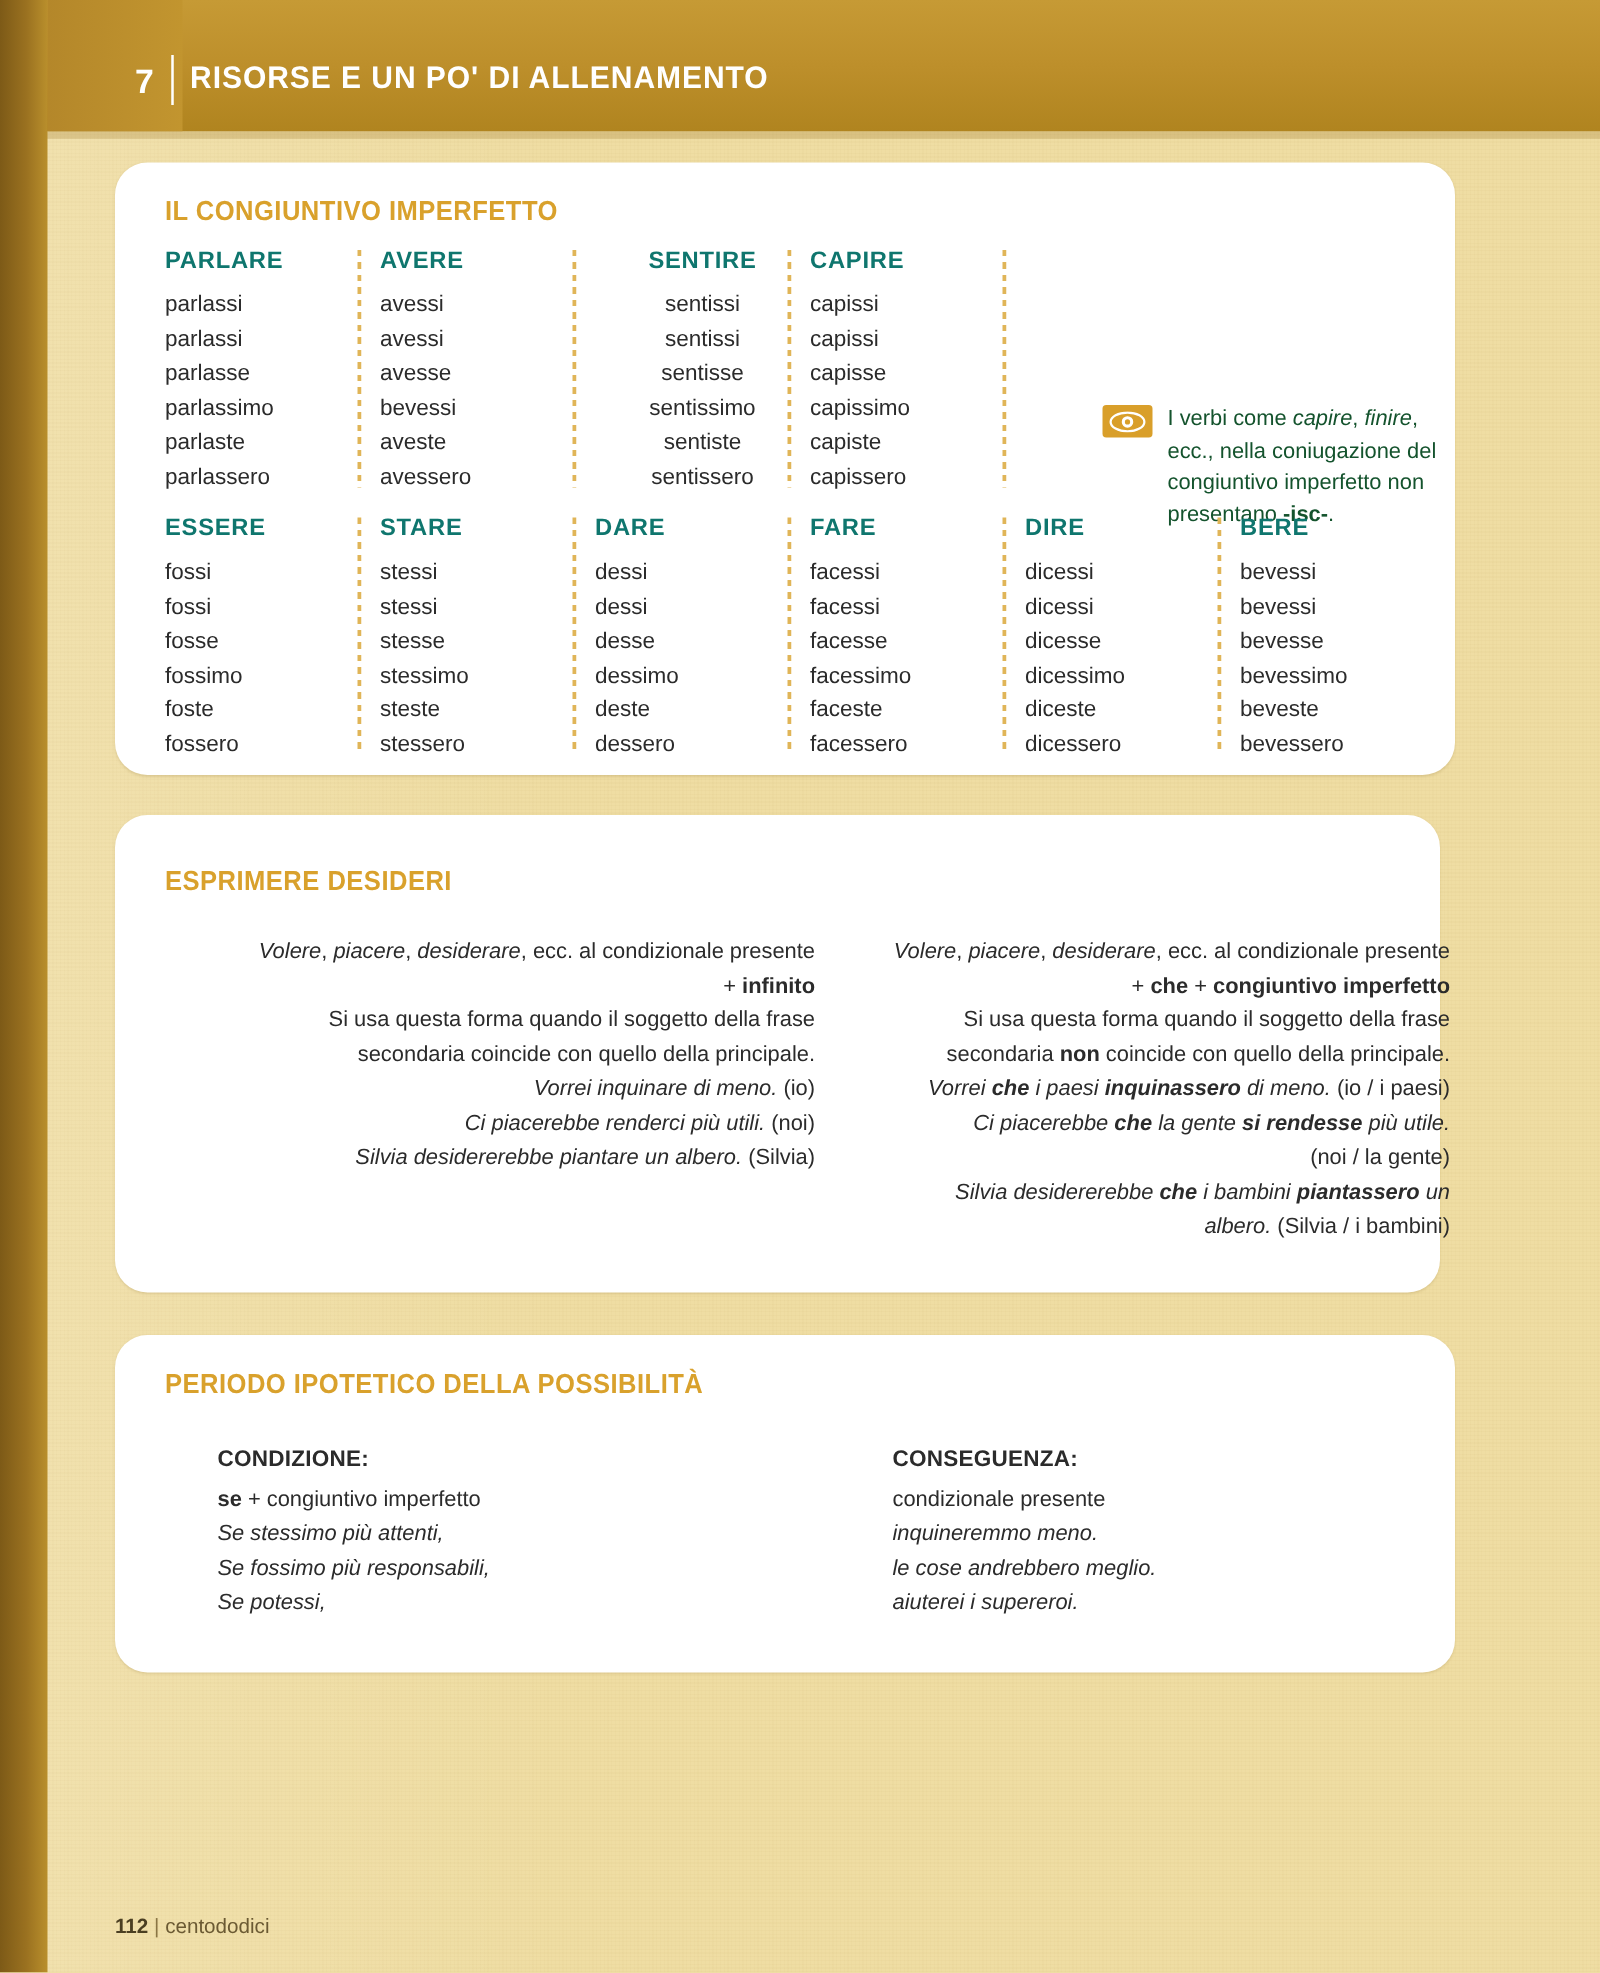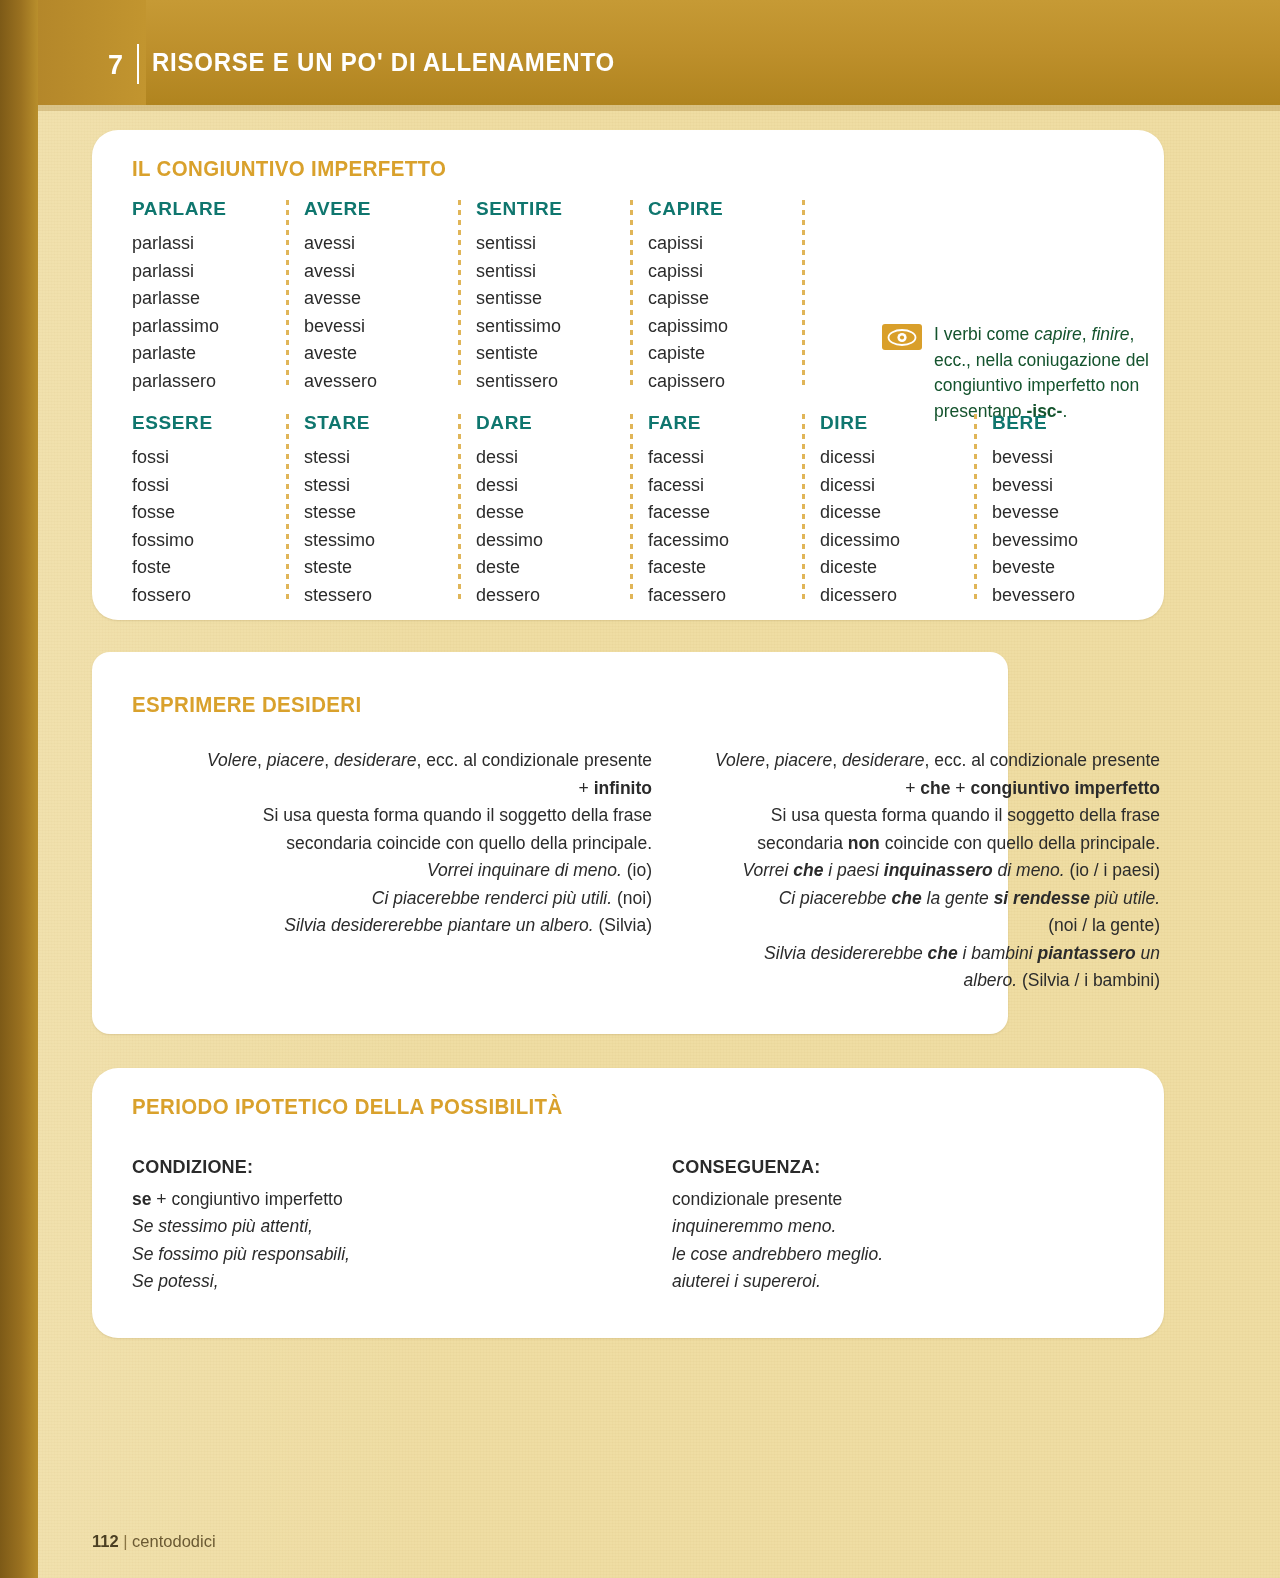--- a/index.html
+++ b/index.html
@@ -89,21 +89,21 @@
   }
 
   
   .card {
     position: absolute;
     background: #ffffff;
     border-radius: 26px;
     box-shadow: 0 1px 2px rgba(140,110,50,0.18);
   }
   #card-congiuntivo { left: 92px; top: 130px; width: 1072px; height: 490px; }
-  #card-desideri    { left: 92px; top: 652px; width: 916px; height: 382px; border-radius: 18px; }
+  #card-desideri    { left: 92px; top: 652px; width: 1060px; height: 382px; }
   #card-ipotetico   { left: 92px; top: 1068px; width: 1072px; height: 270px; }
 
   .card-title {
     position: absolute;
     font-size: 22px;
     font-weight: bold;
     color: #d9a12c;
     letter-spacing: 0.4px;
     transform: scaleX(0.93);
     transform-origin: left center;
@@ -177,20 +177,21 @@
   .it { font-style: italic; }
   .bd { font-weight: bold; }
   .indent { padding-left: 26px; }
 
   
   .ipo-col {
     position: absolute;
     font-size: 17.5px;
     line-height: 27.5px;
     color: #2b2b2b;
+    margin-left: 42px;
   }
   .ipo-head {
     font-size: 18px;
     font-weight: bold;
     color: #2b2b2b;
     margin-bottom: 4px;
     letter-spacing: 0.2px;
   }
 
   
@@ -234,21 +235,21 @@
     <div class="conj-col" style="width:172px;">
       <div class="vdivider"></div>
       <div class="verb-head">AVERE</div>
       <div class="verb-form">avessi</div>
       <div class="verb-form">avessi</div>
       <div class="verb-form">avesse</div>
       <div class="verb-form">bevessi</div>
       <div class="verb-form">aveste</div>
       <div class="verb-form">avessero</div>
     </div>
-    <div class="conj-col" style="width:172px;">
+    <div class="conj-col" style="width:172px;text-align:center;">
       <div class="vdivider"></div>
       <div class="verb-head">SENTIRE</div>
       <div class="verb-form">sentissi</div>
       <div class="verb-form">sentissi</div>
       <div class="verb-form">sentisse</div>
       <div class="verb-form">sentissimo</div>
       <div class="verb-form">sentiste</div>
       <div class="verb-form">sentissero</div>
     </div>
     <div class="conj-col" style="width:172px;">

